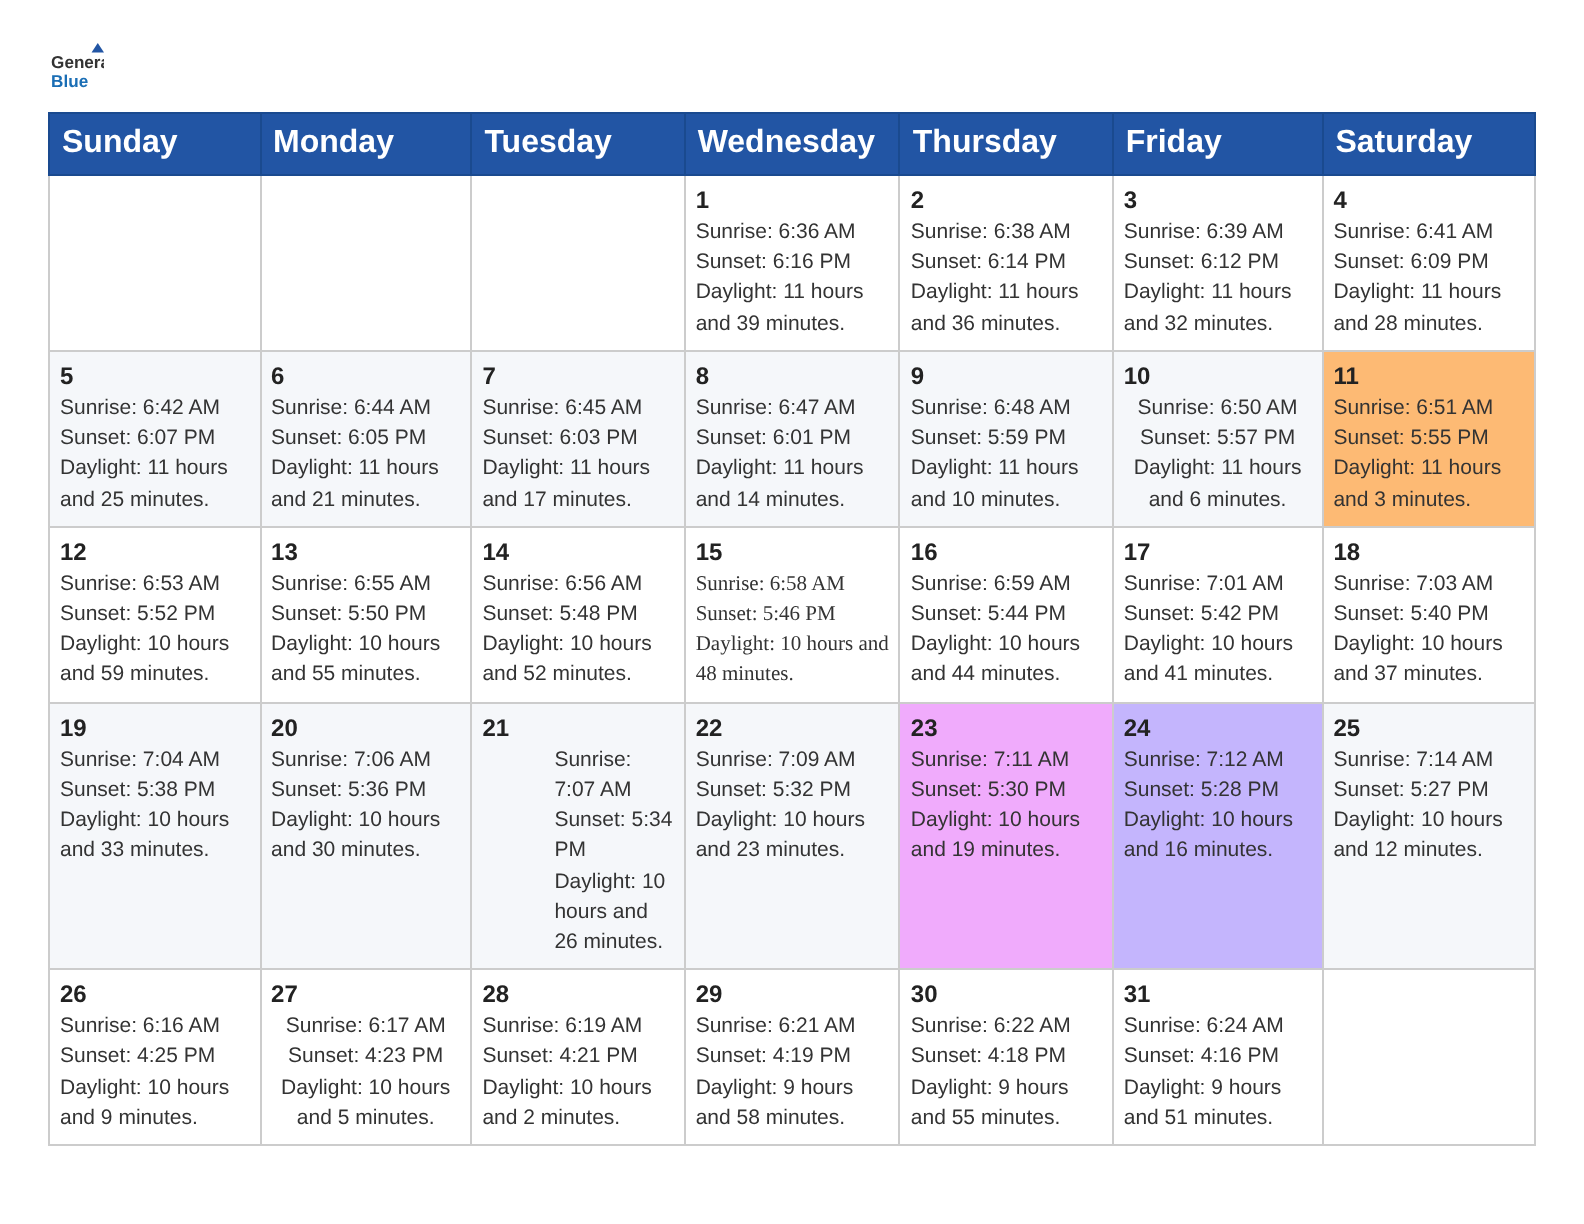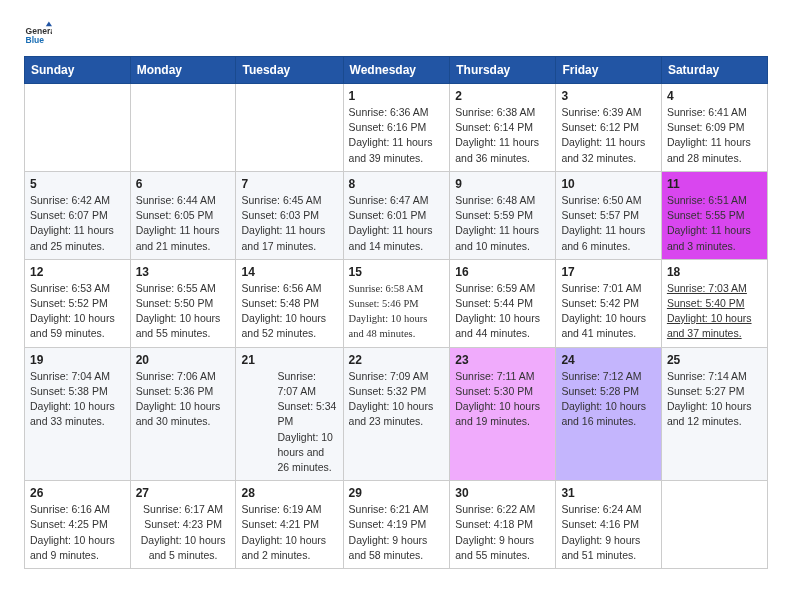--- a/index.html
+++ b/index.html
@@ -43,21 +43,21 @@
       width: 100%;
       border-collapse: collapse;
       margin-top: 8px;
       font-size: 11px;
     }
     .calendar-table th {
       background-color: #2255a4;
       color: #fff;
       text-align: left;
       padding: 6px 6px;
-      font-size: 12px;
+      font-size: 16px;
       font-weight: bold;
       border: 1px solid #1a4a8f;
     }
     .calendar-table td {
       border: 1px solid #ccc;
       vertical-align: top;
       padding: 5px 5px;
       width: 108px;
       min-height: 80px;
       background: #fff;
@@ -170,25 +170,25 @@
 Daylight: 11 hours and 14 minutes.</div>
         </td>
         <td style="background: rgb(245, 247, 250);">
           <span class="day-number">9</span>
           <div class="day-info" style="white-space: pre-line;">Sunrise: 6:48 AM
 Sunset: 5:59 PM
 Daylight: 11 hours and 10 minutes.</div>
         </td>
         <td style="background: rgb(245, 247, 250);">
           <span class="day-number">10</span>
-          <div class="day-info" style="white-space: pre-line;">Sunrise: 6:50 AM
+          <div class="day-info" style="white-space: pre-line; text-align: center;">Sunrise: 6:50 AM
 Sunset: 5:57 PM
 Daylight: 11 hours and 6 minutes.</div>
         </td>
-        <td style="background: #d946ef;">
+        <td style="background: #fdba74;">
           <span class="day-number">11</span>
           <div class="day-info" style="white-space: pre-line;">Sunrise: 6:51 AM
 Sunset: 5:55 PM
 Daylight: 11 hours and 3 minutes.</div>
         </td>
       </tr>
       <tr>
         <td>
           <span class="day-number">12</span>
           <div class="day-info" style="white-space: pre-line;">Sunrise: 6:53 AM
@@ -220,21 +220,21 @@
 Daylight: 10 hours and 44 minutes.</div>
         </td>
         <td>
           <span class="day-number">17</span>
           <div class="day-info" style="white-space: pre-line;">Sunrise: 7:01 AM
 Sunset: 5:42 PM
 Daylight: 10 hours and 41 minutes.</div>
         </td>
         <td>
           <span class="day-number">18</span>
-          <div class="day-info" style="white-space: pre-line; text-decoration: underline;">Sunrise: 7:03 AM
+          <div class="day-info" style="white-space: pre-line;">Sunrise: 7:03 AM
 Sunset: 5:40 PM
 Daylight: 10 hours and 37 minutes.</div>
         </td>
       </tr>
       <tr>
         <td style="background: rgb(245, 247, 250);">
           <span class="day-number">19</span>
           <div class="day-info" style="white-space: pre-line;">Sunrise: 7:04 AM
 Sunset: 5:38 PM
 Daylight: 10 hours and 33 minutes.</div>

